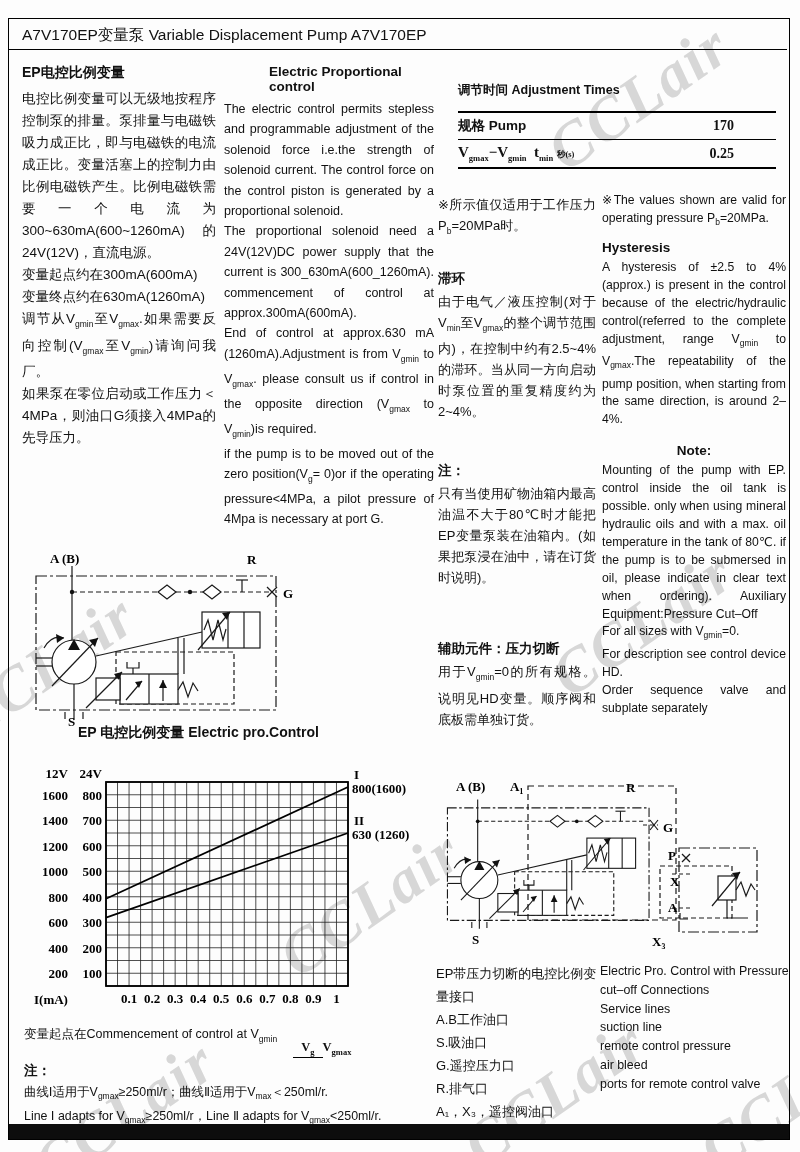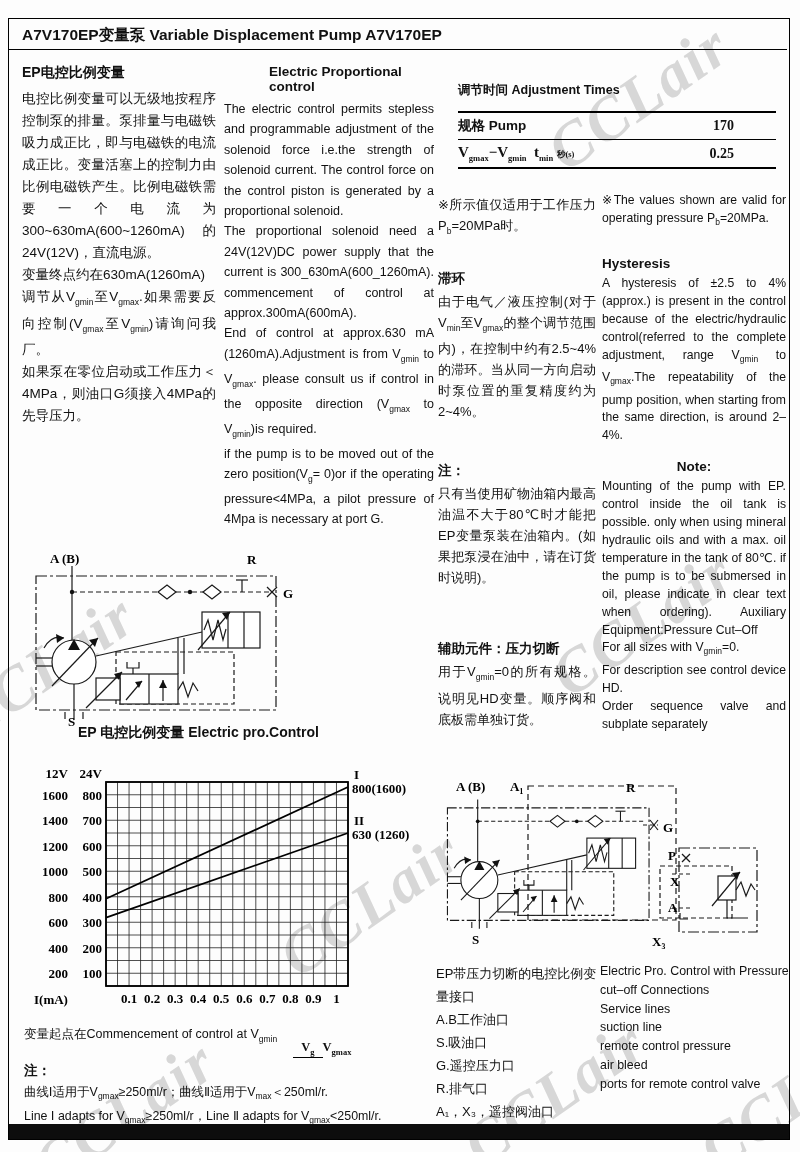--- a/index.html
+++ b/index.html
@@ -7,21 +7,21 @@
        font-family:"Liberation Sans","DejaVu Sans",sans-serif;color:#111;}
   .wm{position:absolute;z-index:0;font:italic bold 62px "Liberation Serif",serif;
       color:#d7d7d7;transform:rotate(-35deg);white-space:nowrap;letter-spacing:2px;}
   .wm1{left:536px;top:62px;} .wm2{left:540px;top:588px;} .wm3{left:-58px;top:632px;}
   .wm4{left:268px;top:868px;} .wm5{left:22px;top:1078px;} .wm6{left:452px;top:1058px;}
   .wm7{left:688px;top:1062px;}
   .layer{position:absolute;inset:0;z-index:1;}
   #frame{position:absolute;left:8px;top:18px;width:780px;height:1120px;border:1.5px solid #000;}
   #bottombar{position:absolute;left:0;bottom:0;width:100%;height:15px;background:#0d0d0d;}
   #titlebar{position:absolute;left:9px;top:19px;width:778px;height:31px;border-bottom:1.5px solid #000;
-            font-weight:bold;font-size:15.5px;line-height:31px;padding-left:13px;box-sizing:border-box;background:#fff0;}
+            font-weight:normal;font-size:15.5px;line-height:31px;padding-left:13px;box-sizing:border-box;background:#fff0;}
   .cnp{font-size:13.5px;line-height:22px;text-align:justify;margin:0 0 0 0;}
   .enp{font-size:12.5px;line-height:20.4px;text-align:justify;margin:0;}
   h3{margin:0;font-size:13.5px;}
   sub{font-size:8.5px;}
   small{font-size:8.5px;}
   #col1{position:absolute;left:22px;top:64px;width:194px;}
   #col1 h3{margin-bottom:6px;font-size:14px;}
   #col2{position:absolute;left:224px;top:64px;width:210px;}
   #col2 h3{margin-bottom:5px;padding-left:45px;}
   #tbl{position:absolute;left:458px;top:82px;width:318px;}
@@ -65,20 +65,21 @@
 
 <div class="layer">
   <div id="frame">
     <div id="bottombar"></div>
   </div>
   <div id="titlebar">A7V170EP变量泵 Variable Displacement Pump A7V170EP</div>
 
   <div id="col1">
     <h3>EP电控比例变量</h3>
     <p class="cnp">电控比例变量可以无级地按程序控制泵的排量。泵排量与电磁铁吸力成正比，即与电磁铁的电流成正比。变量活塞上的控制力由比例电磁铁产生。比例电磁铁需要一个电流为300~630mA(600~1260mA)的24V(12V)，直流电源。</p>
+    <p class="cnp">变量起点约在300mA(600mA)</p>
     <p class="cnp">变量终点约在630mA(1260mA)</p>
     <p class="cnp">调节从V<sub>gmin</sub>至V<sub>gmax</sub>.如果需要反向控制(V<sub>gmax</sub>至V<sub>gmin</sub>)请询问我厂。</p>
     <p class="cnp">如果泵在零位启动或工作压力＜4MPa，则油口G须接入4MPa的先导压力。</p>
   </div>
 
   <div id="col2">
     <h3>Electric Proportional control</h3>
     <p class="enp">The electric control permits stepless and programmable adjustment of the solenoid force i.e.the strength of solenoid current. The control force on the control piston is generated by a proportional solenoid.</p>
     <p class="enp">The proportional solenoid need a 24V(12V)DC power supply that the current is 300_630mA(600_1260mA). commencement of control at approx.300mA(600mA).</p>
     <p class="enp">End of control at approx.630 mA (1260mA).Adjustment is from V<sub>gmin</sub> to V<sub>gmax</sub>. please consult us if control in the opposite direction (V<sub>gmax</sub> to V<sub>gmin</sub>)is required.</p>
@@ -102,21 +103,21 @@
     <h3 style="margin-top:28px;">滞环</h3>
     <p class="cnp" style="margin-top:3px;">由于电气／液压控制(对于V<sub>min</sub>至V<sub>gmax</sub>的整个调节范围内)，在控制中约有2.5~4%的滞环。当从同一方向启动时泵位置的重复精度约为2~4%。</p>
     <h3 style="margin-top:40px;">注：</h3>
     <p class="cnp" style="margin-top:3px;">只有当使用矿物油箱内最高油温不大于80℃时才能把EP变量泵装在油箱内。(如果把泵浸在油中，请在订货时说明)。</p>
     <h3 style="margin-top:52px;">辅助元件：压力切断</h3>
     <p class="cnp" style="margin-top:3px;">用于V<sub>gmin</sub>=0的所有规格。说明见HD变量。顺序阀和底板需单独订货。</p>
   </div>
 
   <div id="ren">
     <p class="enp">※The values shown are valid for operating pressure P<sub>b</sub>=20MPa.</p>
-    <h3 style="margin-top:24px;">Hysteresis</h3>
+    <h3 style="margin-top:8px;">Hysteresis</h3>
     <p class="enp" style="margin-top:4px;">A hysteresis of ±2.5 to 4% (approx.) is present in the control because of the electric/hydraulic control(referred to the complete adjustment, range V<sub>gmin</sub> to V<sub>gmax</sub>.The repeatability of the pump position, when starting from the same direction, is around 2–4%.</p>
     <h3 style="margin-top:14px;text-align:center;">Note:</h3>
     <p class="enp" style="margin-top:4px;">Mounting of the pump with EP. control inside the oil tank is possible. only when using mineral hydraulic oils and with a max. oil temperature in the tank of 80℃. if the pump is to be submersed in oil, please indicate in clear text when ordering). Auxiliary Equipment:Pressure Cut–Off</p>
     <p class="enp">For all sizes with V<sub>gmin</sub>=0.</p>
     <p class="enp">For description see control device HD.</p>
     <p class="enp">Order sequence valve and subplate separately</p>
   </div>
 
   <div id="diag1">
     <svg width="280" height="178" viewBox="0 0 280 178">

